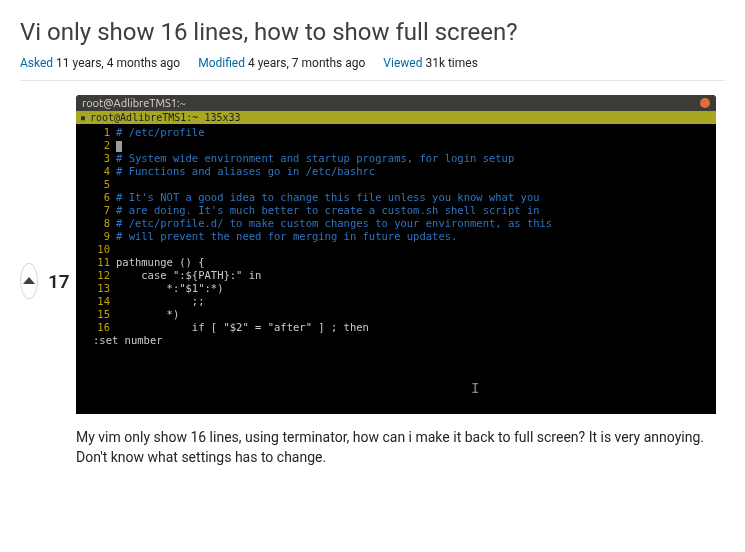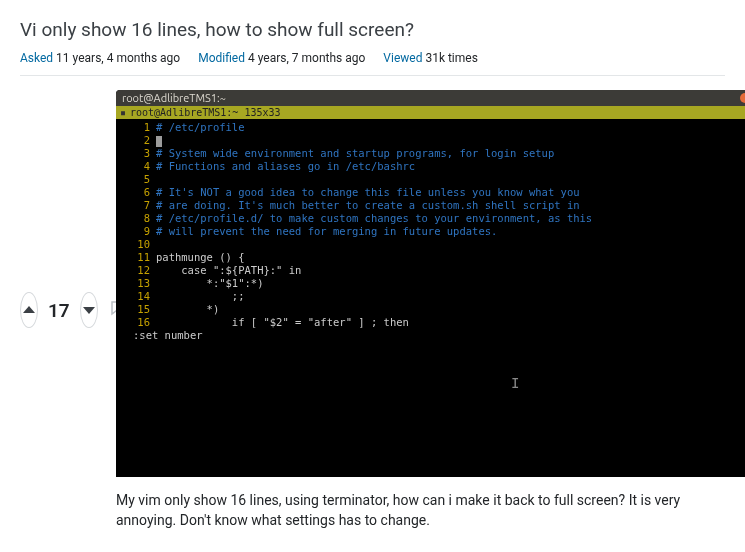--- a/index.html
+++ b/index.html
@@ -4,39 +4,39 @@
 <style>
   * { box-sizing: border-box; margin: 0; padding: 0; }
   body {
     font-family: -apple-system, BlinkMacSystemFont, "Segoe UI", Roboto, Arial, sans-serif;
     color: #232629;
     background: #fff;
     padding: 18px 20px;
     width: 745px;
   }
   h1.title {
-    font-size: 19px;
+    font-size: 24px;
     font-weight: 400;
     color: #3b4045;
     margin-bottom: 10px;
   }
   .meta { font-size: 12px; color: #6a737c; display: flex; gap: 18px; margin-bottom: 10px;}
   .meta .label { color:#0369a1; }
   .meta .val { color:#232629; }
   hr.divider { border: none; border-top: 1px solid #e3e6e8; margin-bottom: 14px;}
   .post { display: flex; gap: 16px; }
   .votes { width: 40px; display:flex; flex-direction:row; align-items:center; gap:10px;}
   .vote-btn {
     width: 36px; height: 36px; border:1px solid #d6d9dc; border-radius:50%;
     display:flex; align-items:center; justify-content:center; background:#fff; cursor:pointer;
   }
   .vote-btn svg { fill:#3b4045; }
   .score { font-size: 19px; font-weight:600; color:#232629; }
   .tool-icon { color:#babfc4; cursor:pointer; }
-  .content { flex:1; min-width:0;margin-left:40px; }
+  .content { flex:1; min-width:0; }
   .terminal {
     width: 640px;
     background:#000;
     border-radius:4px 4px 0 0;
     overflow:hidden;
     font-family: "DejaVu Sans Mono", Menlo, Consolas, monospace;
   }
   .term-titlebar {
     background:#3c3b37; color:#dfdbd2; font-size:11px; padding:2px 6px;
     display:flex; align-items:center; justify-content:space-between;
@@ -46,21 +46,21 @@
     width:10px; height:10px; border-radius:50%; background:#e46b3a; display:inline-block;
   }
   .term-statusbar {
     background:#a7a722; color:#222; font-size:10px; text-align:center; padding:1px 0;
     display:flex; align-items:center;
   }
   .term-statusbar .sb-icon{ width:14px; display:inline-block; text-align:center; color:#333;}
   .term-statusbar .sb-text{ flex:1; text-align:left;}
   .term-body {
     background:#000; color:#ccc; font-size:10.5px; line-height:13px;
-    padding: 2px 0 2px 0; height: 358px; position:relative;
+    padding: 2px 0 2px 0; height: 290px; position:relative;
   }
   .code-line { white-space: pre; }
   .ln { color:#c5a100; display:inline-block; width:40px; text-align:right; padding-right:6px;}
   .cm { color:#2f74c0; }
   .txt{ color:#ccc; }
   .cursor-block{ display:inline-block; width:6px; height:11px; background:#9c9c9c; vertical-align:middle;}
   .status-line { color:#ccc; padding-left:17px; white-space:pre;}
   .ibeam { position:absolute; color:#888; font-size:14px;}
   .body-text { font-size:14px; color:#232629; margin-top:14px; line-height:1.4; max-width:640px;}
 </style>

